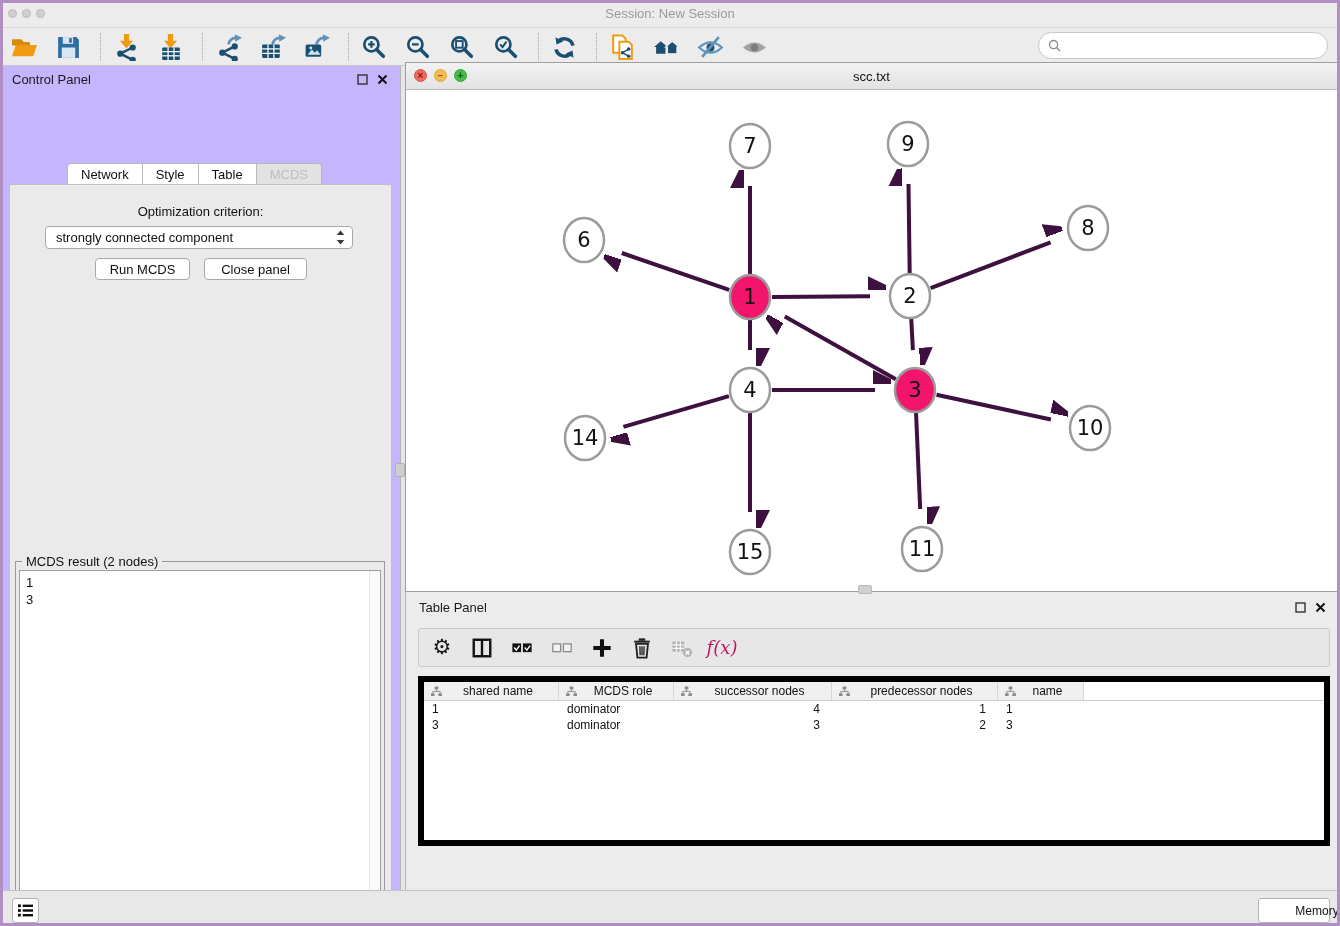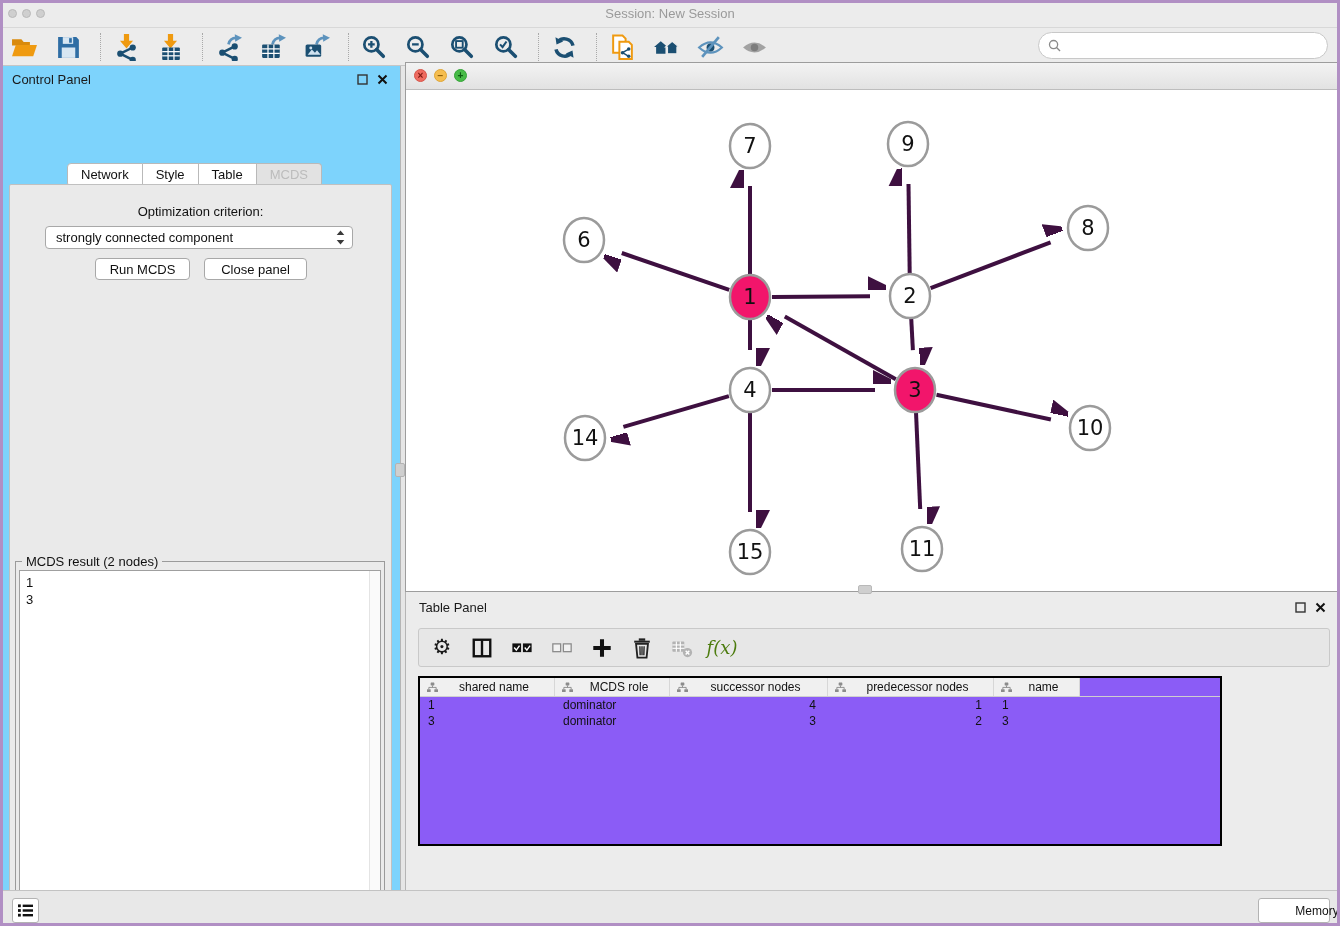--- a/index.html
+++ b/index.html
@@ -15,21 +15,21 @@
 
   
   .toolbar { position:absolute; left:0; top:28px; width:1340px; height:38px; background:#ececec; border-bottom:1px solid #c6c6c6; }
   .tb-btn { position:absolute; top:4px; width:32px; height:30px; display:flex; align-items:center; justify-content:center; cursor:pointer; }
   .tb-btn svg { width:27px; height:27px; }
   .tb-sep { position:absolute; top:5px; width:0; height:28px; border-left:1px dotted #a9a9a9; }
   .searchbox { position:absolute; right:12px; top:4px; width:290px; height:27px; background:#fff; border:1px solid #c8c8c8; border-radius:14px; display:flex; align-items:center; padding-left:9px; }
   .searchbox input { border:none; outline:none; flex:1; font-size:13px; background:transparent; margin-left:5px; }
 
   
-  .control-panel { position:absolute; left:0; top:66px; width:401px; height:824px; background:#7dd3fc; border-right:1px solid #b5b5b5; }
+  .control-panel { position:absolute; left:0; top:66px; width:401px; height:824px; background:#c4b5fd; border-right:1px solid #b5b5b5; }
   .panel-header { position:absolute; left:12px; top:6px; font-size:13px; color:#1a1a1a; }
   .panel-winbtns { position:absolute; right:12px; top:7px; display:flex; gap:8px; }
   .wb { width:12px; height:12px; display:flex; align-items:center; justify-content:center; cursor:pointer; }
 
   .tabbar { display:flex; }
   .tab { font-size:13px; padding:3px 13px 4px; background:#fff; border:1px solid #b9b9b9; border-left:none; color:#111; cursor:pointer; white-space:nowrap; }
   .tab:first-child { border-left:1px solid #b9b9b9; border-radius:4px 0 0 4px; }
   .tab:last-child { border-radius:0 4px 4px 0; }
   .tab.active { background:#e2e2e2; color:#bcbcbc; }
   #cp-tabs { position:absolute; left:67px; top:97px; }
@@ -53,24 +53,24 @@
   .net-titlebar { position:absolute; left:0; top:0; width:100%; height:27px; background:linear-gradient(#f3f3f3,#e2e2e2); border-bottom:1px solid #bdbdbd; }
   .traffic { position:absolute; top:6px; width:13px; height:13px; border-radius:50%; font-size:10px; font-weight:bold; display:flex; align-items:center; justify-content:center; cursor:pointer; }
   .net-title { position:absolute; top:6px; left:0; width:100%; text-align:center; font-size:13px; color:#111; }
   .net-canvas { position:absolute; left:0; top:27px; width:931px; height:501px; background:#fff; }
 
   
   .table-panel { position:absolute; left:405px; top:592px; width:935px; height:298px; background:#ececec; border-left:1px solid #b5b5b5; }
   .tp-toolbar { position:absolute; left:12px; top:36px; width:912px; height:39px; background:#e7e7e7; border:1px solid #c9c9c9; border-radius:3px; display:flex; align-items:center; padding-left:10px; gap:14px; }
   .tp-icon { width:26px; height:26px; display:flex; align-items:center; justify-content:center; cursor:pointer; }
   .tp-icon svg { width:22px; height:22px; }
-  .fx { font-family:"DejaVu Serif", serif; font-style:italic; font-size:18px; color:#4d7c0f; }
+  .fx { font-family:"DejaVu Serif", serif; font-style:italic; font-size:18px; color:#be185d; }
   .gear-glyph { font-family:"DejaVu Sans", sans-serif; font-size:21px; color:#1a1a1a; line-height:1; }
 
-  .tp-table { position:absolute; left:12px; top:84px; width:804px; height:170px; background:#8b5cf6; border:2px solid #000000; }
+  .tp-table { position:absolute; left:12px; top:84px; width:912px; height:170px; background:#ffffff; border:6px solid #000000; }
   .tp-thead { display:flex; height:19px; border-bottom:1px solid #cfcfcf; }
   .th { display:flex; align-items:center; gap:6px; background:#f0f0f0; border-right:1px solid #d7d7d7; font-size:12px; color:#111; padding-left:7px; cursor:pointer; }
   .th .lbl { flex:1; text-align:center; padding-right:10px; }
   .tr { display:flex; height:16px; font-size:12px; color:#111; cursor:default; }
   .td { padding:1px 0 0 8px; white-space:nowrap; overflow:hidden; }
   .td.r { text-align:right; padding-right:12px; padding-left:0; }
 
   #tp-tabs { position:absolute; left:0; right:0; bottom:15px; display:flex; justify-content:center; }
 
   
@@ -335,20 +335,21 @@
   </div>
 
   <div class="vsplit-handle"></div>
   <div class="hsplit-handle"></div>
 
   <div class="net-window">
     <div class="net-titlebar">
       <div class="traffic" style="left:8px;  background:#ee6a5f; border:1px solid #d6554a; color:#7e1710;">×</div>
       <div class="traffic" style="left:28px; background:#f5bd4f; border:1px solid #dfa636; color:#8a5c07;">−</div>
       <div class="traffic" style="left:48px; background:#47bb47; border:1px solid #35a438; color:#0d5d12;">+</div>
+      <div class="net-title">scc.txt</div>
     </div>
     <div class="net-canvas">
       <svg id="graph-svg" width="931" height="501" viewBox="0 0 931 501">
           <defs>
             <marker id="arrow" markerWidth="4.4" markerHeight="3.4" refX="0.5" refY="5" orient="auto" markerUnits="strokeWidth">
               <path d="M0 0L10 5L0 10z" fill="#3e1040"></path>
             </marker>
           </defs>
           <line x1="344.0" y1="185.0" x2="344.0" y2="96.0" stroke="#3e1040" stroke-width="4" marker-end="url(#arrow)"></line>
           <line x1="323.2" y1="199.9" x2="215.8" y2="163.0" stroke="#3e1040" stroke-width="4" marker-end="url(#arrow)"></line>

